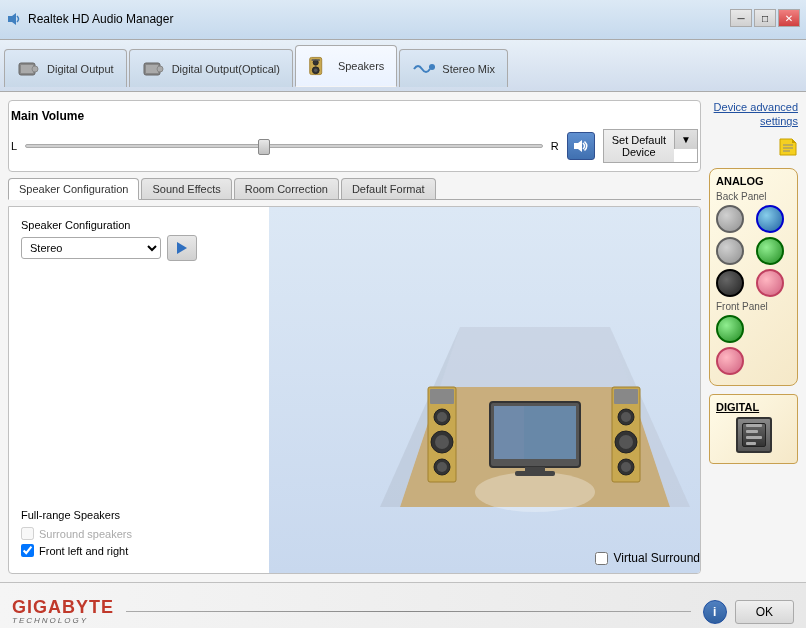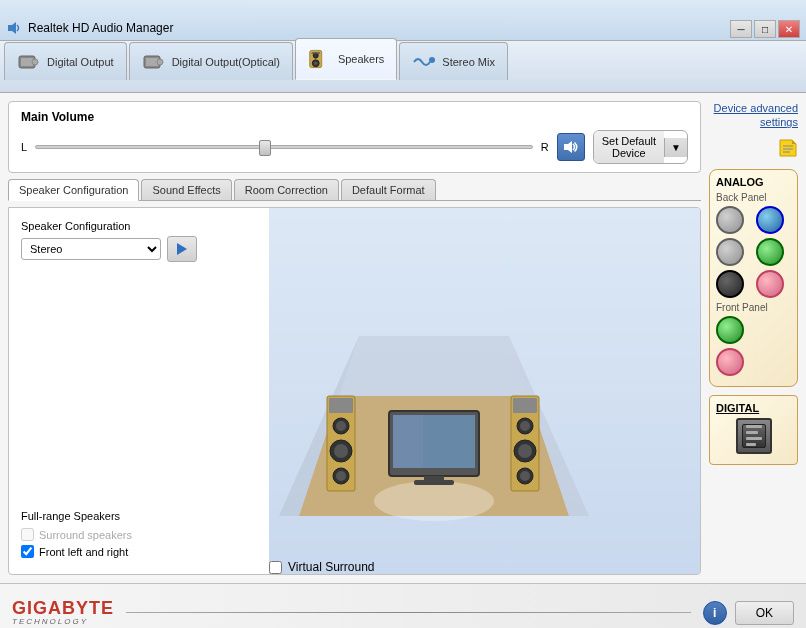--- a/index.html
+++ b/index.html
@@ -10,23 +10,23 @@
       width: 806px;
       height: 628px;
       overflow: hidden;
     }
 
     
     .title-bar {
       background: linear-gradient(to bottom, #dce9f5, #c5d9ed);
       border-bottom: 1px solid #aaa;
       display: flex;
-      align-items: flex-start;
+      align-items: flex-end;
       justify-content: space-between;
-      padding: 20px 6px;
+      padding: 12px 6px;
       height: 40px;
     }
     .title-bar-left {
       display: flex;
       align-items: center;
       gap: 6px;
     }
     .title-bar-icon {
       width: 16px;
       height: 16px;
@@ -54,21 +54,21 @@
       height: 600px;
       display: flex;
       flex-direction: column;
     }
 
     
     .top-tabs {
       display: flex;
       background: linear-gradient(to bottom, #e8f0f8, #d0dcec);
       border-bottom: 1px solid #aaa;
-      padding: 4px 4px 12px;
+      padding: 4px 4px 4px;
       gap: 2px;
       height: 52px;
       align-items: flex-end;
     }
     .top-tab {
       display: flex;
       align-items: center;
       gap: 6px;
       padding: 6px 12px;
       background: linear-gradient(to bottom, #dce8f5, #c8d8e8);
@@ -108,21 +108,21 @@
       display: flex;
       flex-direction: column;
       gap: 6px;
     }
 
     
     .volume-section {
       background: white;
       border: 1px solid #c0c0c0;
       border-radius: 4px;
-      padding: 8px 12px;
+      padding: 8px 2px;
     }
     .volume-label {
       font-weight: bold;
       font-size: 12px;
       margin-bottom: 6px;
     }
     .volume-row {
       display: flex;
       align-items: center;
       gap: 8px;
@@ -155,23 +155,23 @@
       border: 1px solid #305090;
       border-radius: 3px;
       display: flex;
       align-items: center;
       justify-content: center;
       color: white;
       font-size: 14px;
     }
     .set-default-btn {
       display: flex;
-      align-items: center;
+      align-items: flex-start;
       border: 1px solid #aaa;
-      border-radius: 6px;
+      border-radius: 0;
       overflow: hidden;
     }
     .set-default-text {
       padding: 4px 8px;
       background: linear-gradient(to bottom, #f0f0f0, #e0e0e0);
       font-size: 11px;
       text-align: center;
     }
     .set-default-arrow {
       padding: 4px 6px;
@@ -282,22 +282,23 @@
       color: #aaa;
     }
 
     
     .speaker-visual {
       flex: 1;
       position: relative;
       background: linear-gradient(to bottom, #dce8f5, #c8d8ee);
       display: flex;
       flex-direction: column;
-      align-items: flex-start;
+      align-items: flex-end;
       justify-content: flex-end;
+      padding-bottom: 8px;
     }
 
     .virtual-surround-row {
       display: flex;
       align-items: center;
       gap: 6px;
     }
 
     
     .right-panel {

